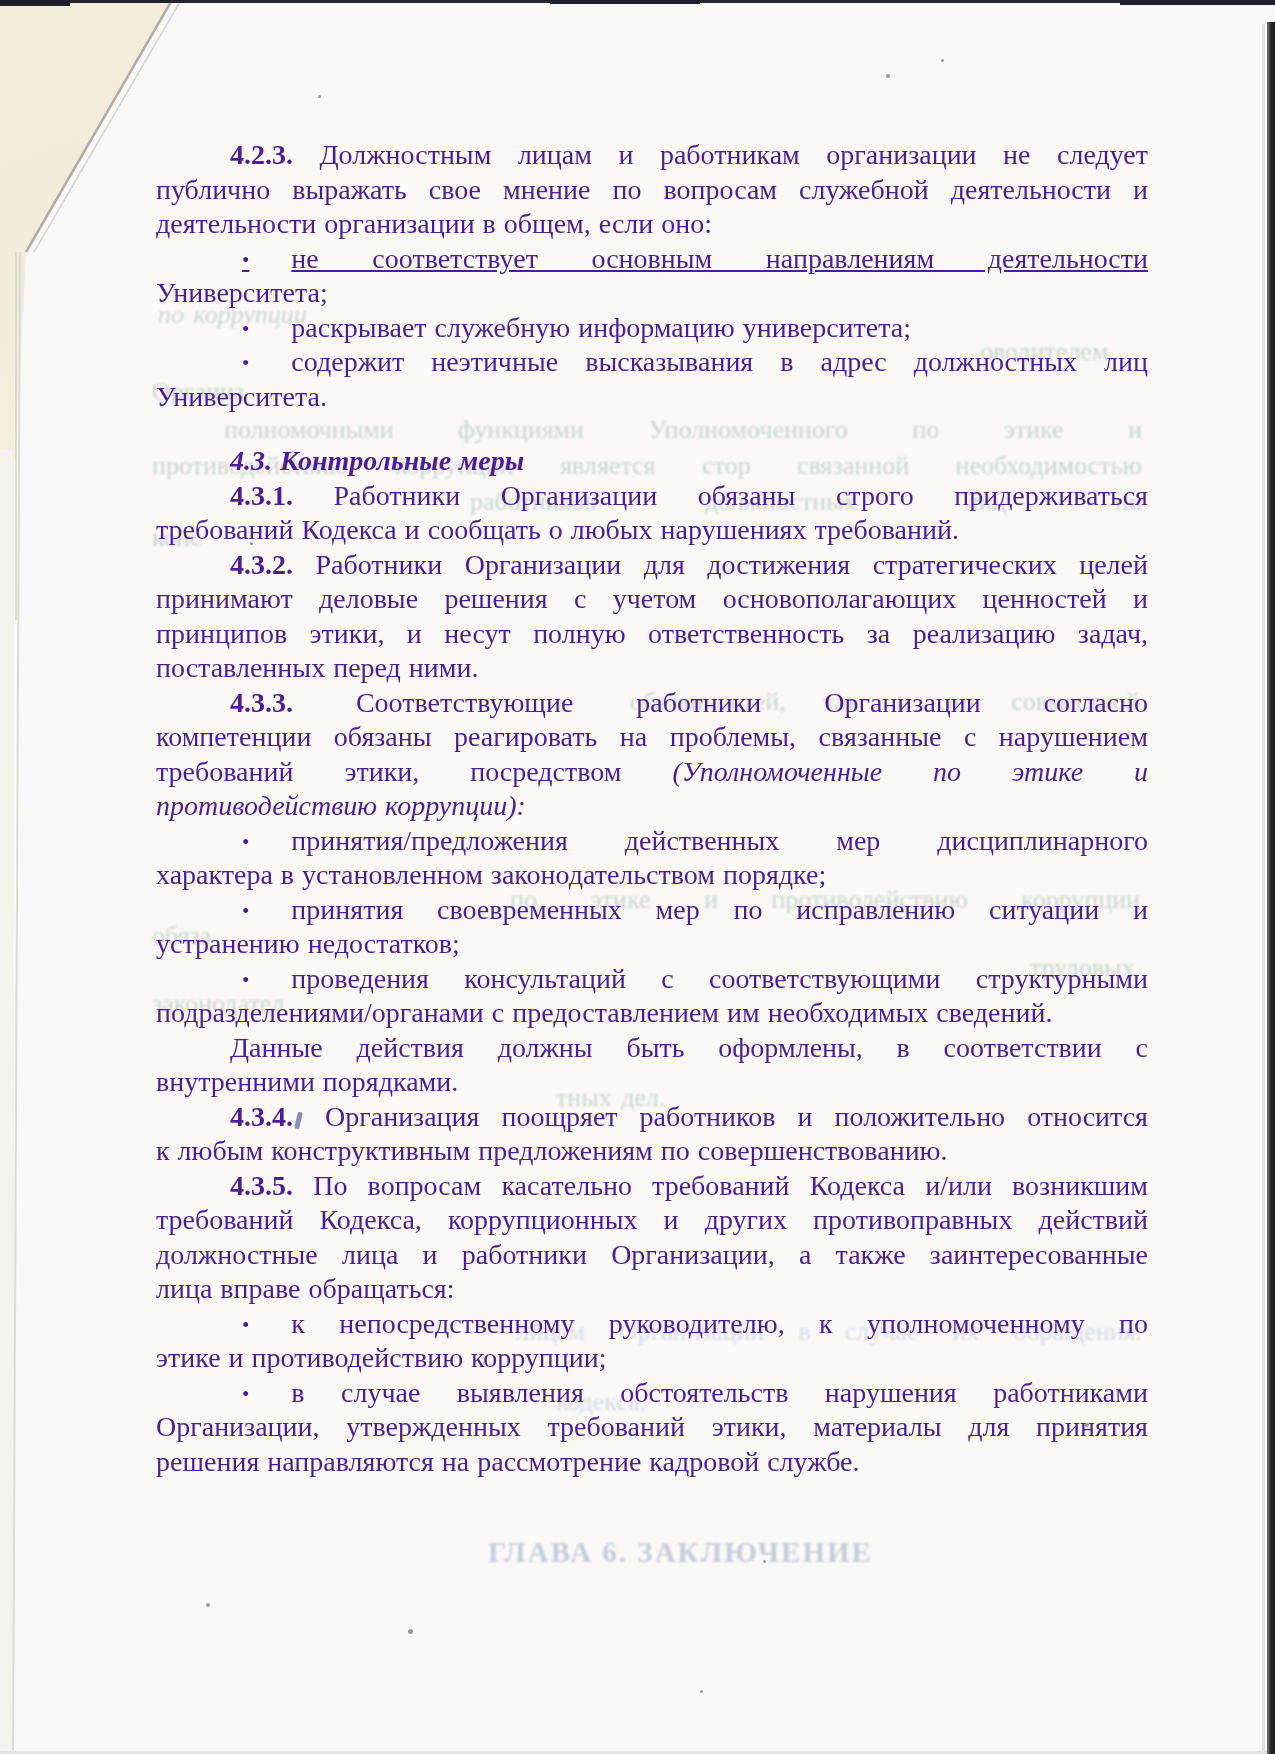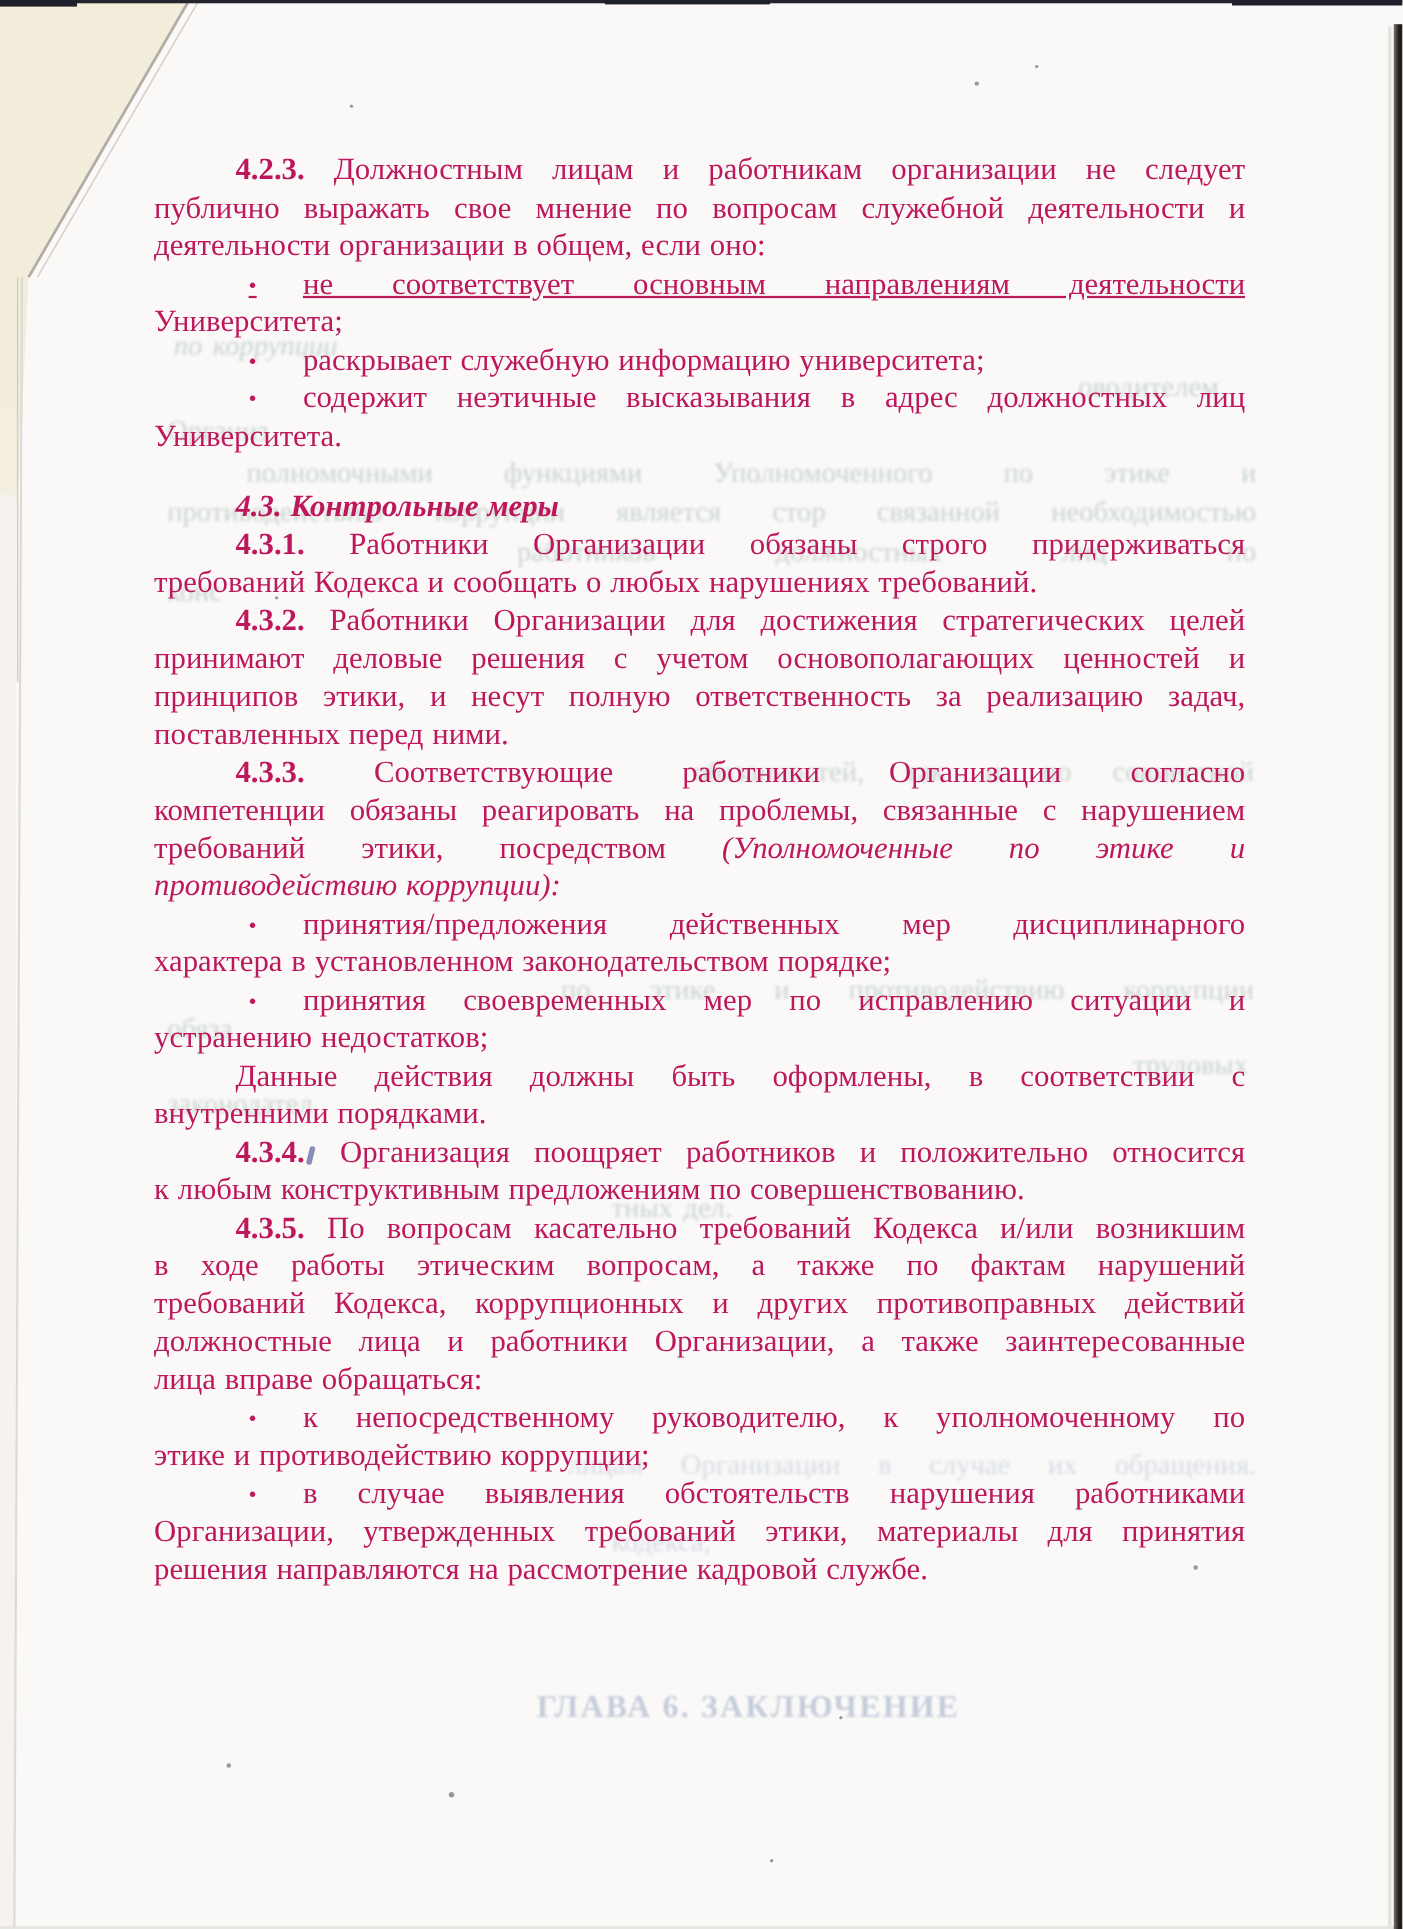--- a/index.html
+++ b/index.html
@@ -40,22 +40,22 @@
   .ghost.j{white-space:normal;height:34px;overflow:hidden;text-align:justify;text-align-last:justify;}
   .ghost.i{font-style:italic;}
   .ghost.b{color:#a3b2c8;}
   #chapter-ghost{
     position:absolute;left:488px;top:1536px;z-index:1;
     font-weight:bold;font-size:29px;letter-spacing:2px;
     color:#b3bdd0;opacity:.75;filter:blur(1.1px);white-space:nowrap;
   }
   
   #doc{
-    position:absolute;left:140px;top:138px;width:992px;z-index:3;
-    font-size:28px;color:#be185d;word-spacing:1px;
+    position:absolute;left:156px;top:138px;width:992px;z-index:3;
+    font-size:28px;color:#4c1d95;word-spacing:1px;
   }
   .line{height:34.5px;line-height:34.5px;overflow:hidden;}
   .line.j{text-align:justify;text-align-last:justify;}
   .block.heading{margin-top:30px;}
   .bold{font-weight:bold;}
   .ital{font-style:italic;}
   .bullet{font-size:21px;vertical-align:1px;}
   .bspace{display:inline-block;width:42px;}
   .pen-mark{
     display:inline-block;width:5px;height:17px;margin:0 2px 0 3px;
@@ -139,30 +139,33 @@
     </div>
     <div class="block">
       <div class="line j" style="padding-left: 86px;"><span class="bullet">•</span><span class="bspace"></span><span class="">принятия/предложения действенных мер дисциплинарного</span></div>
       <div class="line"><span class="">характера в установленном законодательством порядке;</span></div>
     </div>
     <div class="block">
       <div class="line j" style="padding-left: 86px;"><span class="bullet">•</span><span class="bspace"></span><span class="">принятия своевременных мер по исправлению ситуации и</span></div>
       <div class="line"><span class="">устранению недостатков;</span></div>
     </div>
     <div class="block">
+      <div class="line j" style="padding-left: 86px;"><span class="bullet">•</span><span class="bspace"></span><span class="">проведения консультаций с соответствующими структурными</span></div>
+      <div class="line"><span class="">подразделениями/органами с предоставлением им необходимых сведений.</span></div>
+    </div>
+    <div class="block">
       <div class="line j" style="padding-left: 74px;"><span class="">Данные действия должны быть оформлены, в соответствии с</span></div>
       <div class="line"><span class="">внутренними порядками.</span></div>
     </div>
     <div class="block">
       <div class="line j" style="padding-left: 74px; font-family: Liberation Serif, serif;"><span class="bold ">4.3.4.</span><span class="pen-mark"></span><span class=""> Организация поощряет работников и положительно относится</span></div>
       <div class="line"><span class="">к любым конструктивным предложениям по совершенствованию.</span></div>
     </div>
     <div class="block">
       <div class="line j" style="padding-left: 74px;"><span class="bold ">4.3.5.</span><span class=""> По вопросам касательно требований Кодекса и/или возникшим</span></div>
-      <div class="line j"><span class="">в ходе работы этическим вопросам, а также по фактам нарушений</span></div>
       <div class="line j"><span class="">требований Кодекса, коррупционных и других противоправных действий</span></div>
       <div class="line j"><span class="">должностные лица и работники Организации, а также заинтересованные</span></div>
       <div class="line"><span class="">лица вправе обращаться:</span></div>
     </div>
     <div class="block">
       <div class="line j" style="padding-left: 86px;"><span class="bullet">•</span><span class="bspace"></span><span class="">к непосредственному руководителю, к уполномоченному по</span></div>
       <div class="line"><span class="">этике и противодействию коррупции;</span></div>
     </div>
     <div class="block">
       <div class="line j" style="padding-left: 86px;"><span class="bullet">•</span><span class="bspace"></span><span class="">в случае выявления обстоятельств нарушения работниками</span></div>

